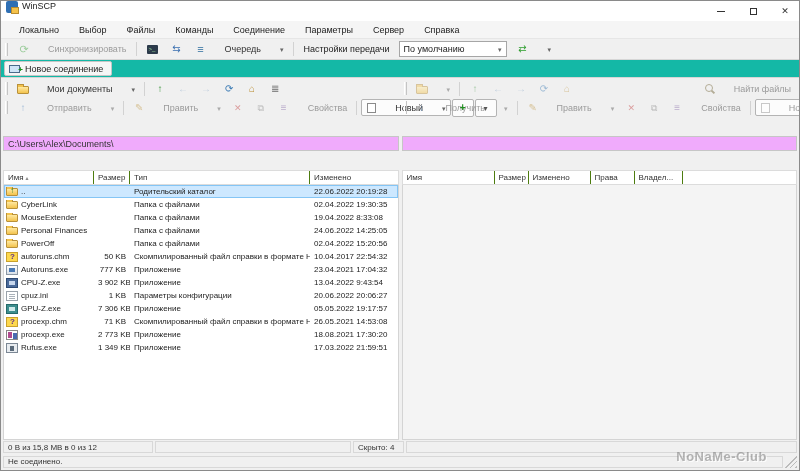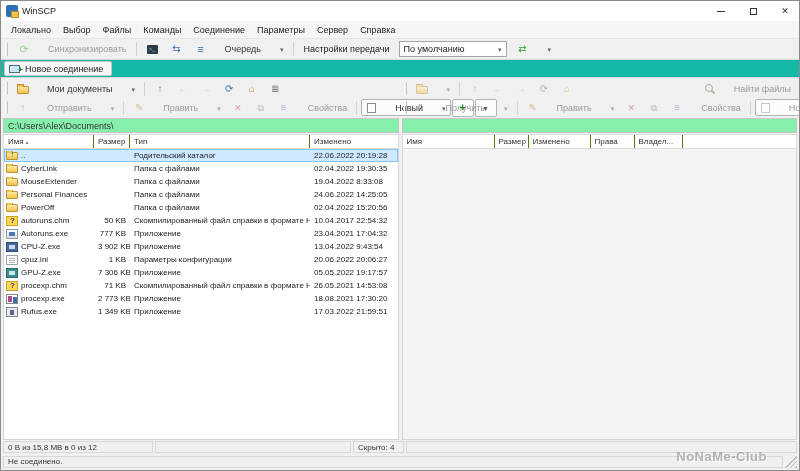--- a/index.html
+++ b/index.html
@@ -4,32 +4,32 @@
 <style>
   html,body{margin:0;padding:0;background:#c7c7c7;}
   *{box-sizing:border-box;}
   .window{
     width:800px;height:471px;position:relative;overflow:hidden;
     display:flex;flex-direction:column;
     background:#f0f0f0;border:1px solid #8a8a8a;
     font-family:"Liberation Sans",sans-serif;font-size:9px;color:#222;
   }
   
-  .titlebar{height:20px;flex:0 0 auto;background:#fff;display:flex;align-items:center;padding-left:5px;gap:4px;}
+  .titlebar{height:20px;flex:0 0 auto;background:#fff;display:flex;align-items:flex-start;padding-left:5px;gap:4px;}
   .app-ico{width:12px;height:12px;position:relative;background:#2f6fb4;border-radius:2px;}
   .app-ico::after{content:"";position:absolute;right:-1px;bottom:-1px;width:6px;height:5px;background:#f5c24a;border:1px solid #b98c2f;}
   .titletext{color:#222;}
   .tspacer{flex:1;}
   .wbtn{width:28px;height:20px;display:flex;align-items:center;justify-content:center;}
   .glyph-min{width:8px;height:1px;background:#333;}
   .glyph-max{width:7px;height:7px;border:1px solid #333;}
   .glyph-close::before{content:"✕";font-size:9px;color:#333;}
   
   .menubar{height:17px;flex:0 0 auto;display:flex;align-items:center;padding-left:4px;background:#f5f5f5;}
-  .menu-item{padding:2px 6px;white-space:nowrap;}
+  .menu-item{padding:2px 6px;white-space:nowrap;margin-left:8px;}
   
   .toolbar{height:22px;flex:0 0 auto;display:flex;align-items:center;padding:0 3px;gap:2px;
     border-top:1px solid #e6e6e6;border-bottom:1px solid #d6d6d6;background:#f0f0f0;}
   .grip{width:3px;height:13px;border-left:1px solid #fff;border-right:1px solid #c4c4c4;margin:0 3px 0 1px;flex:none;}
   .tbtn{display:inline-flex;align-items:center;gap:18px;padding:2px 4px;border:1px solid transparent;border-radius:2px;white-space:nowrap;color:#333;}
   .tbtn.raised{border:1px solid #b4b4b4;background:#fcfcfc;}
   .tbtn.disabled{color:#9b9b9b;}
   .tbtn.disabled .ico{opacity:.45;}
   .dd::before{content:"▾";font-size:7px;color:#666;margin-left:1px;}
   .disabled .dd::before{color:#aaa;}
@@ -66,21 +66,21 @@
   .ico.menubox::before{content:"▾";color:#555;font-size:8px;}
   .ico.find::before{content:"";position:absolute;left:1px;top:1px;width:6px;height:6px;border:1.5px solid #6a5a2a;border-radius:50%;}
   .ico.find::after{content:"";position:absolute;left:7px;top:8px;width:4px;height:2px;background:#6a5a2a;transform:rotate(45deg);}
   
   .tabbar{height:18px;flex:0 0 auto;display:flex;align-items:center;background:#14b8a6;border-bottom:1px solid #d6d6d6;padding:0 3px;}
   .session-tab{display:flex;align-items:center;gap:5px;height:15px;padding:0 8px 0 4px;background:#f6f6f6;border:1px solid #c6c6c6;border-radius:2px;}
   
   .panels{flex:1;display:flex;gap:3px;padding:1px 2px 0;min-height:0;}
   .panel{flex:1;display:flex;flex-direction:column;min-width:0;}
   .ptool{height:19px;flex:0 0 auto;display:flex;align-items:center;gap:1px;padding:0 1px;}
-  .addr{height:15px;flex:0 0 auto;border:1px solid #c6c6c6;background:#86efac;display:flex;align-items:center;padding:0 4px;margin:1px 0;color:#333;white-space:nowrap;overflow:hidden;}
+  .addr{height:15px;flex:0 0 auto;border:1px solid #c6c6c6;background:#f0abfc;display:flex;align-items:center;padding:0 4px;margin:19px 0;color:#333;white-space:nowrap;overflow:hidden;}
   .hdr{flex:0 0 auto;display:grid;height:15px;background:#fff;border:1px solid #dcdcdc;font-size:8px;}
   .hdr.lgrid{grid-template-columns:90px 36px 180px 1fr;}
   .hdr.rgrid{grid-template-columns:92px 34px 62px 44px 48px 1fr;}
   .hc{padding:1px 4px;border-right:1px solid #4d7c0f;display:flex;align-items:center;color:#333;overflow:hidden;white-space:nowrap;}
   .hc.num{justify-content:flex-start;}
   .hc.nob{border-right:none;}
   .sort::before{content:"▴";font-size:6px;color:#888;margin-left:2px;}
   .flist{flex:1;background:#fff;border:1px solid #d4d4d4;border-top:none;overflow:hidden;font-size:8px;}
   .flist.remote{background:#f4f4f4;}
   .frow{display:grid;grid-template-columns:90px 36px 180px 1fr;height:13px;align-items:center;}

